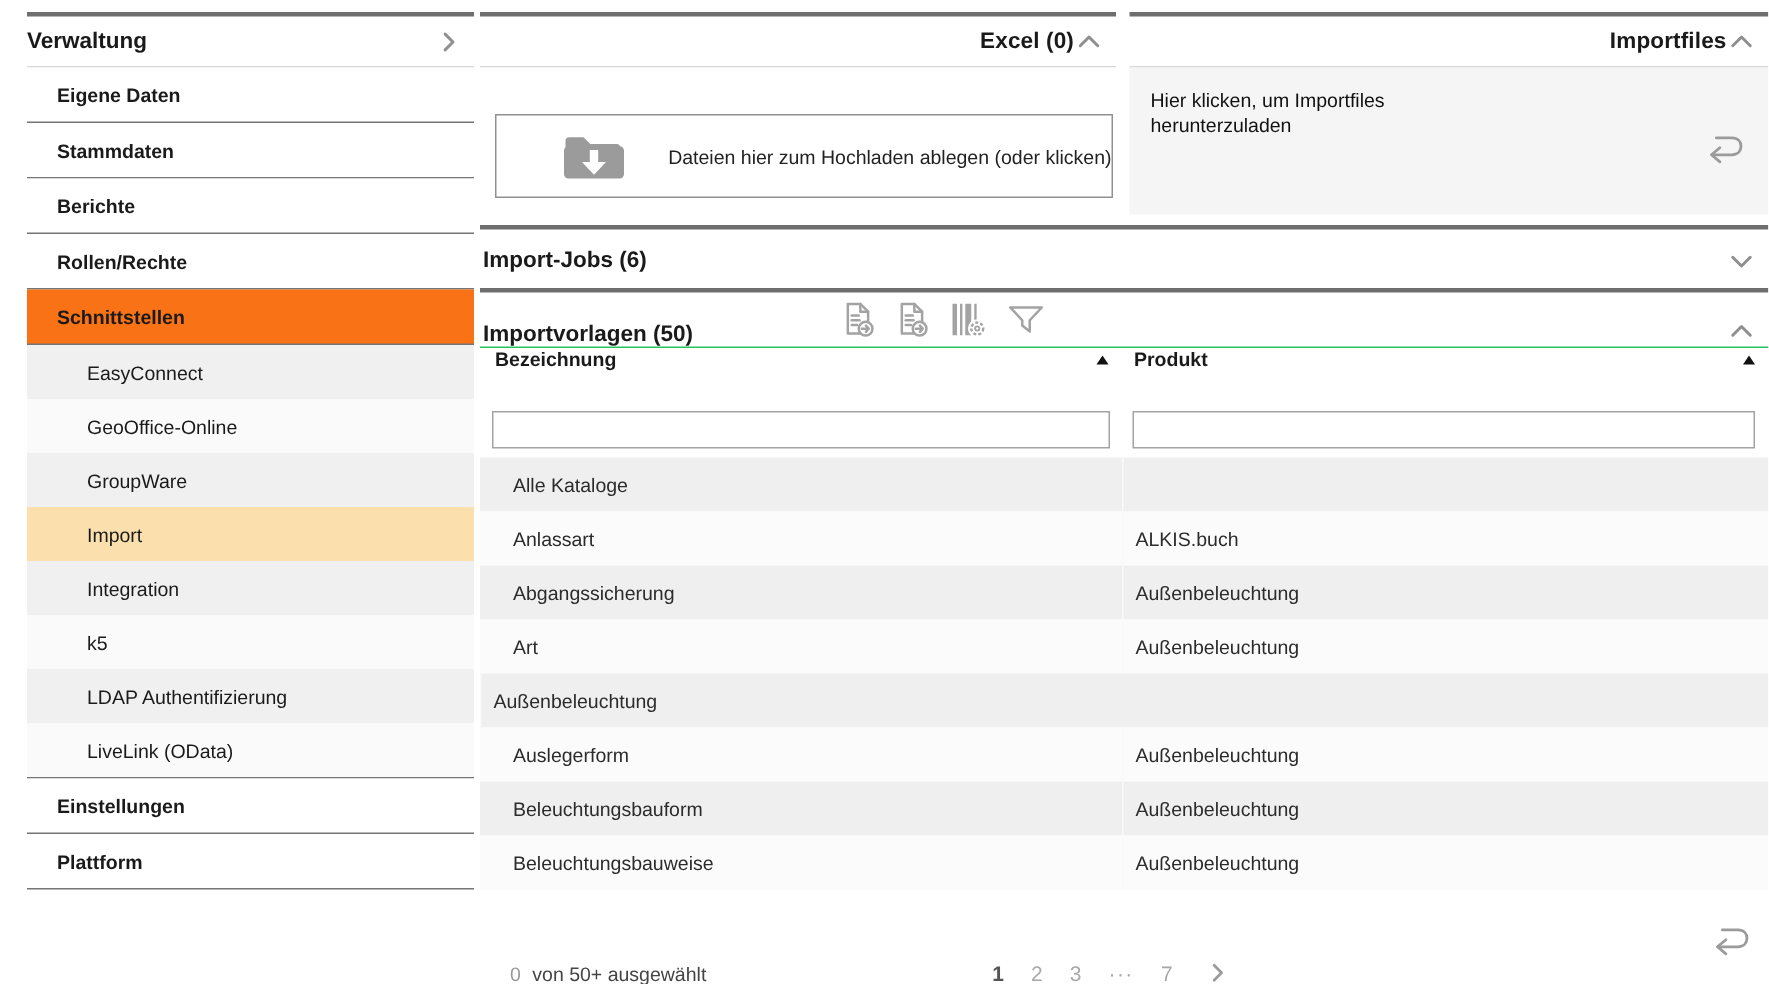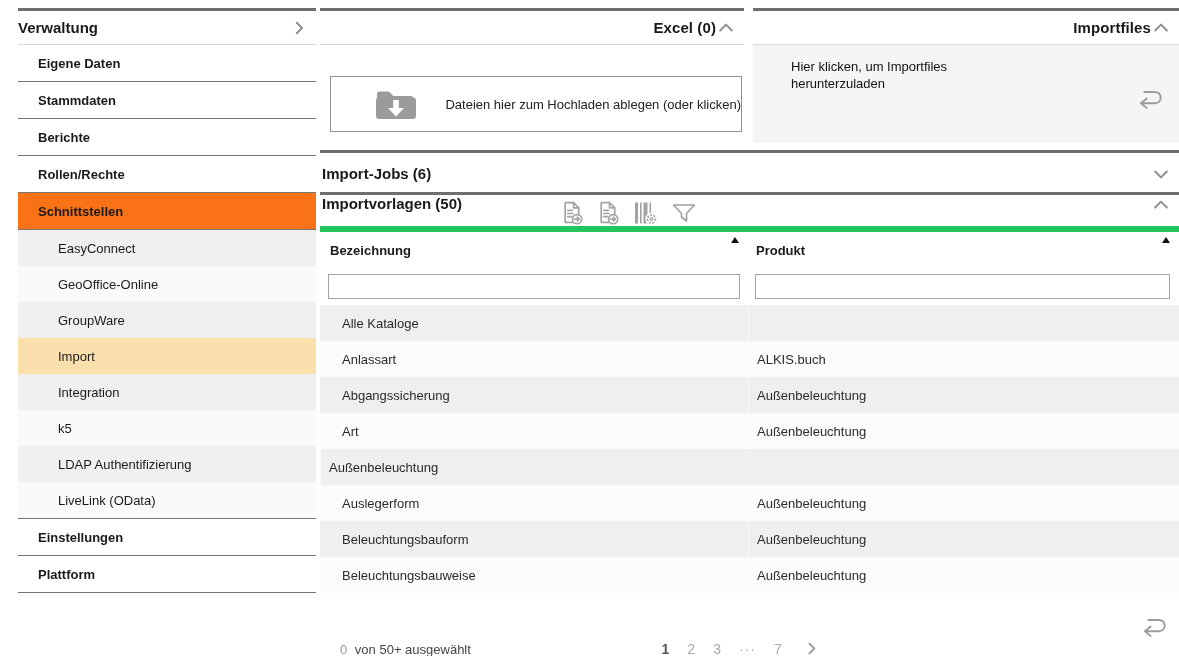--- a/index.html
+++ b/index.html
@@ -31,37 +31,37 @@
                   font-size:15px; font-weight:bold; padding:0 8px 0 2px; }
   .panel-header .title { letter-spacing:0.1px; }
 
   .excel-body { height:105px; position:relative; background:#fff; }
   .dropzone { margin:31px 0 0 10px; width:412px; height:56px; border:1px solid #909090; background:#fff;
               display:flex; align-items:center; cursor:pointer;justify-content:flex-end; }
   .dropzone .folder { margin-left:16px; flex:none; }
   .dropzone .dz-text { margin-left:26px; font-size:13px; color:#222; }
 
   .importfiles-body { height:98px; background:#f5f5f5; position:relative; padding:13px 14px; }
-  .if-hint { font-size:13px; line-height:17px; width:210px; color:#111; cursor:pointer;margin-left:24px; }
+  .if-hint { font-size:13px; line-height:17px; width:210px; color:#111; cursor:pointer; }
   .if-reload { position:absolute; right:16px; top:42px; cursor:pointer; }
 
   .section-jobs { border-top:3px solid #6e6e6e; height:42px; flex:none;
                   display:flex; align-items:center; justify-content:space-between;
                   font-size:15px; font-weight:bold; padding:2px 8px 0 2px; }
 
   .section-iv { border-top:3px solid #6e6e6e; border-bottom:3px solid #6e6e6e; flex:1;
                 display:flex; flex-direction:column; }
-  .iv-header { height:37px; flex:none; position:relative; border-bottom:6px solid #22c55e;
-               display:flex; align-items:flex-start; font-size:15px; font-weight:bold; padding:0 8px 0 2px; }
+  .iv-header { height:37px; flex:none; position:relative; border-bottom:1px solid #22c55e;
+               display:flex; align-items:flex-end; font-size:15px; font-weight:bold; padding:0 8px 0 2px; }
   .iv-tools { position:absolute; left:240px; top:5px; display:flex; align-items:center; gap:11px; }
   .iv-tools .tool { cursor:pointer; display:flex; align-items:center; }
   .iv-collapse { margin-left:auto; }
 
   .thead { height:36px; flex:none; display:flex; font-size:13px; font-weight:bold; }
-  .th { position:relative; display:flex; align-items:center; cursor:pointer; }
+  .th { position:relative; display:flex; cursor:pointer; }
   .th-bez { width:428px; padding-left:10px; }
   .th-prod { flex:1; padding-left:8px; }
   .sort-asc { position:absolute; top:5px; right:9px; width:0; height:0;
               border-left:4px solid transparent; border-right:4px solid transparent;
               border-bottom:6px solid #111; }
 
   .filter-row { height:37px; flex:none; display:flex; }
   .fcell-bez { width:428px; padding:6px 0 0 8px; }
   .fcell-prod { flex:1; padding:6px 9px 0 7px; }
   .filter-input { width:412px; height:25px; border:1px solid #a3a3a3; background:#fff; font-size:13px;

